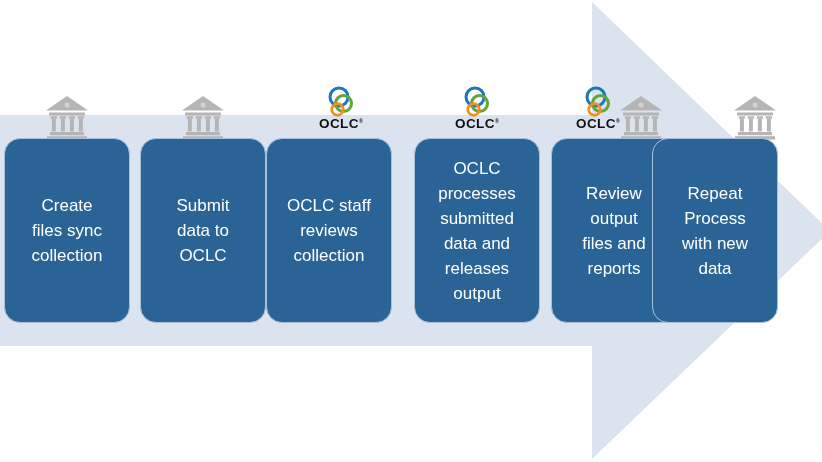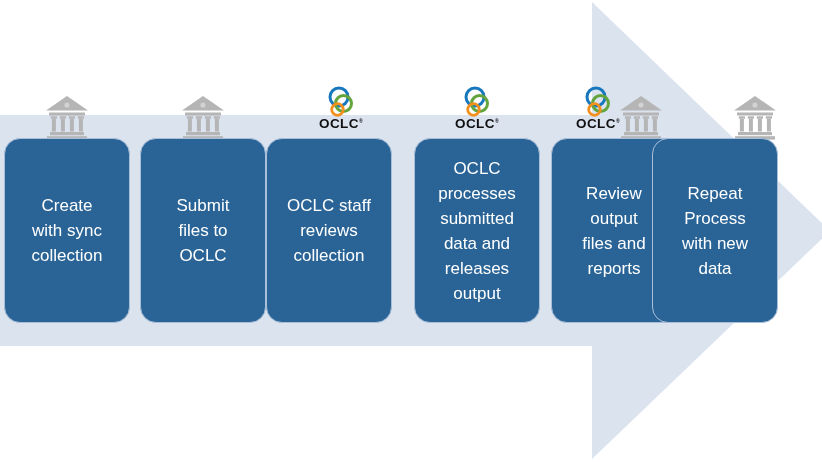--- a/index.html
+++ b/index.html
@@ -174,27 +174,27 @@
       <rect class="main" x="14.9" y="22.7" width="4" height="12.8"></rect>
       <rect class="main" x="23.9" y="22.7" width="4" height="12.8"></rect>
       <rect class="main" x="32.9" y="22.7" width="4" height="12.8"></rect>
       <rect class="main" x="4" y="36" width="34" height="3.2"></rect>
       <rect class="main" x="1" y="40.2" width="40" height="3.4"></rect>
     </svg>
   </div>
 
   <div class="step" style="left:4px">
     <div class="step-label">Create
-with sync
+files sync
 collection</div>
   </div>
 
   <div class="step" style="left:140px">
     <div class="step-label">Submit
-files to
+data to
 OCLC</div>
   </div>
 
   <div class="step" style="left:266px">
     <div class="step-label">OCLC staff
 reviews
 collection</div>
   </div>
 
   <div class="step" style="left:414px">

